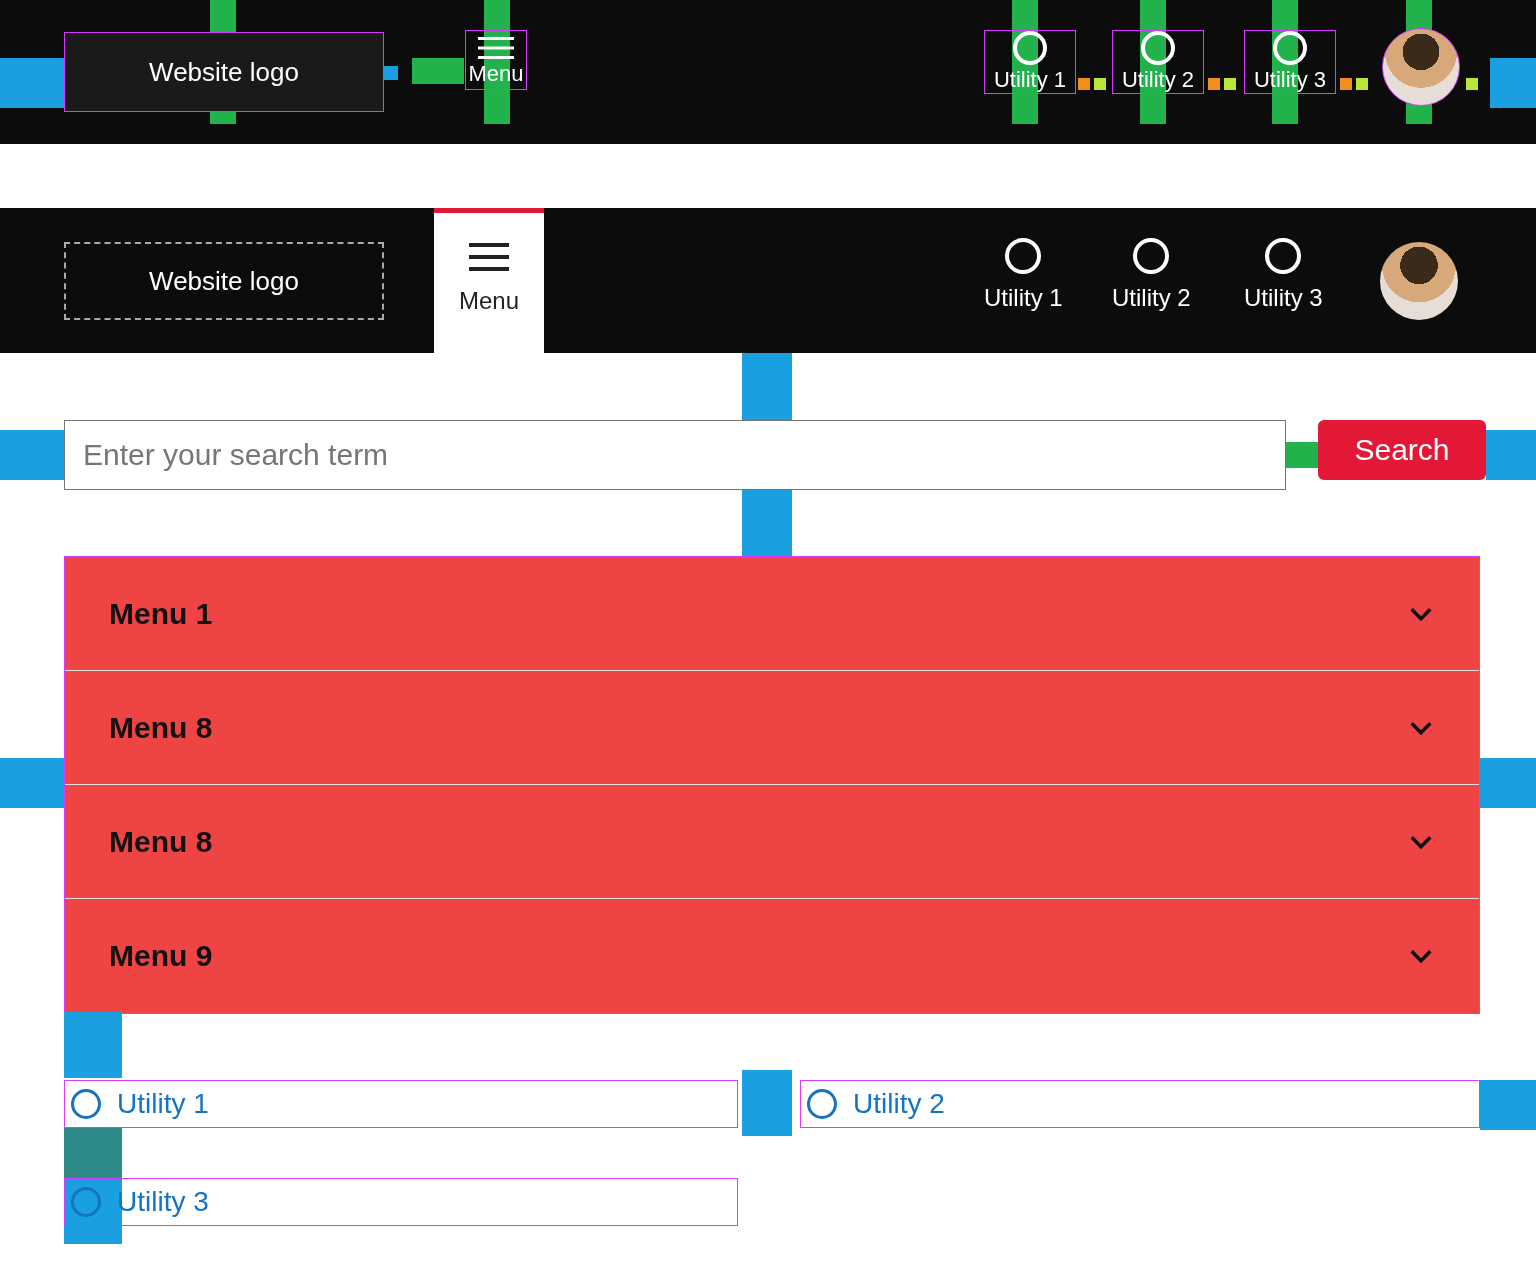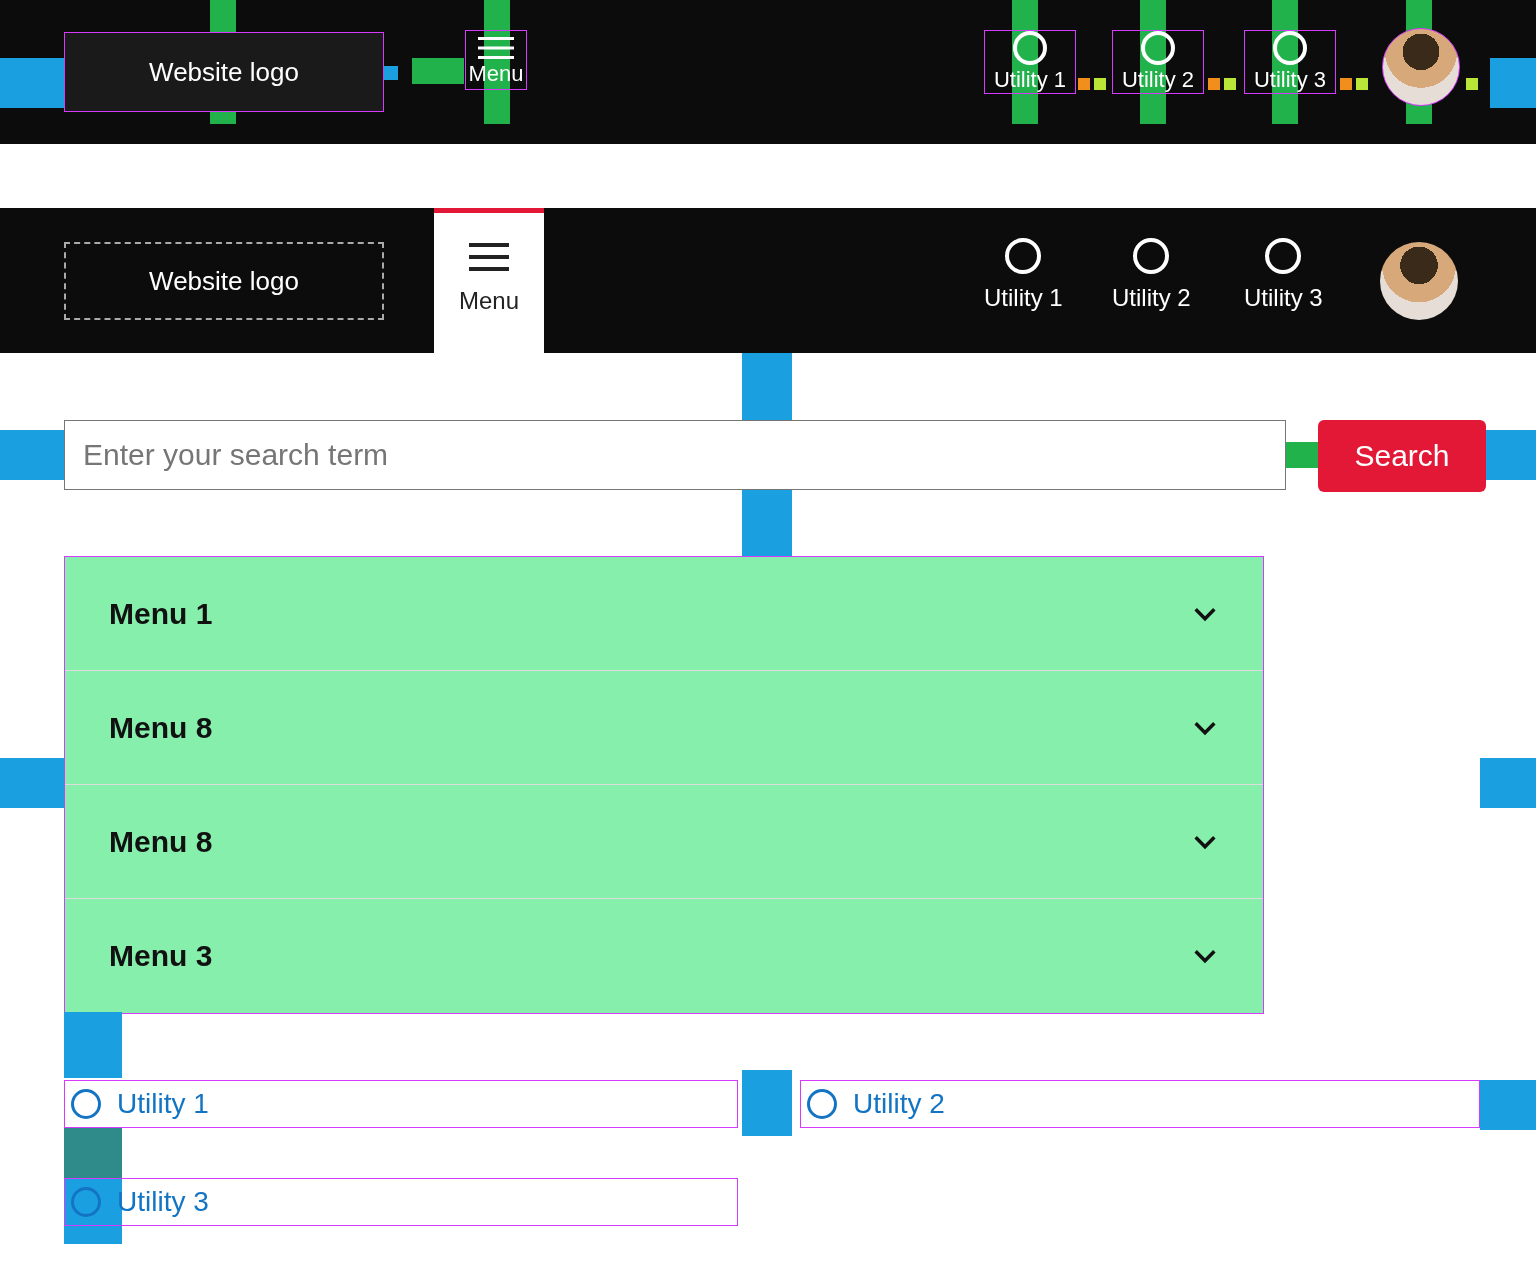--- a/index.html
+++ b/index.html
@@ -39,24 +39,24 @@
   .menu2 .ham { width:40px; height:4px; background:#222; margin:30px auto 0; box-shadow:0 12px 0 #222, 0 24px 0 #222;}
   .menu2 .lbl { color:#222; font-size:24px; margin-top:40px;}
   .util2 { position:absolute; top:238px; text-align:center;}
   .util2 .circ { width:36px; height:36px; border:4px solid #fff; border-radius:50%; margin:0 auto 10px;}
   .util2 .lbl { color:#fff; font-size:24px; white-space:nowrap;}
   .avatar2 { position:absolute; top:242px; left:1380px; width:78px; height:78px; border-radius:50%; background: radial-gradient(circle at 50% 30%, #3a2a1a 0 28%, #d7a97a 28% 55%, #e6ded6 55% 100%); }
 
   
   .search-input { position:absolute; left:64px; top:420px; width:1222px; height:70px; border:1px solid #767676; font-size:30px; padding:0 18px; color:#333;}
   .search-input::placeholder { color:#767676; }
-  .search-btn { position:absolute; left:1318px; top:420px; width:168px; height:72px; background:#e31837; color:#fff; font-size:30px; border:none; border-radius:6px; cursor:pointer;}
-
-  
-  .menu-block { position:absolute; left:64px; top:556px; width:1200px; border:1.5px solid #d63aff; background:#86efac;}
+  .search-btn { position:absolute; left:1318px; top:420px; width:168px; height:60px; background:#e31837; color:#fff; font-size:30px; border:none; border-radius:6px; cursor:pointer;}
+
+  
+  .menu-block { position:absolute; left:64px; top:556px; width:1416px; border:1.5px solid #d63aff; background:#ef4444;}
   .menu-row { height:114px; border-bottom:1px solid #ddd; display:flex; align-items:center; justify-content:space-between; padding:0 44px;}
   .menu-row:last-child { border-bottom:none;}
   .menu-row .mlbl { font-size:30px; font-weight:700; color:#111;}
   .menu-row .chev { width:28px; height:28px; }
   .menu-row .chev svg { width:28px; height:28px; }
 
   
   .ulink { position:absolute; height:48px; border:1.5px solid #d63aff; display:flex; align-items:center; gap:16px; padding:0 6px;}
   .ulink .ocirc { width:30px; height:30px; border:3px solid #1474c4; border-radius:50%; flex:0 0 auto;}
   .ulink .ulbl { color:#1474c4; font-size:28px;}
@@ -165,21 +165,21 @@
             <path d="M4 8 L12 16 L20 8" fill="none" stroke="#111" stroke-width="3"></path>
           </svg></span>
     </div>
     <div class="menu-row">
       <span class="mlbl">Menu 8</span>
       <span class="chev"><svg viewBox="0 0 24 24">
             <path d="M4 8 L12 16 L20 8" fill="none" stroke="#111" stroke-width="3"></path>
           </svg></span>
     </div>
     <div class="menu-row">
-      <span class="mlbl">Menu 3</span>
+      <span class="mlbl">Menu 9</span>
       <span class="chev"><svg viewBox="0 0 24 24">
             <path d="M4 8 L12 16 L20 8" fill="none" stroke="#111" stroke-width="3"></path>
           </svg></span>
     </div>
   </div>
 
   <div class="bar-blue-h" style="left:0; top:758px; width:64px;"></div>
   <div class="bar-blue-h" style="left:1480px; top:758px; width:56px;"></div>
 
   <div class="bar-blue-v" style="left:64px; top:1012px; width:58px; height:66px;"></div>

